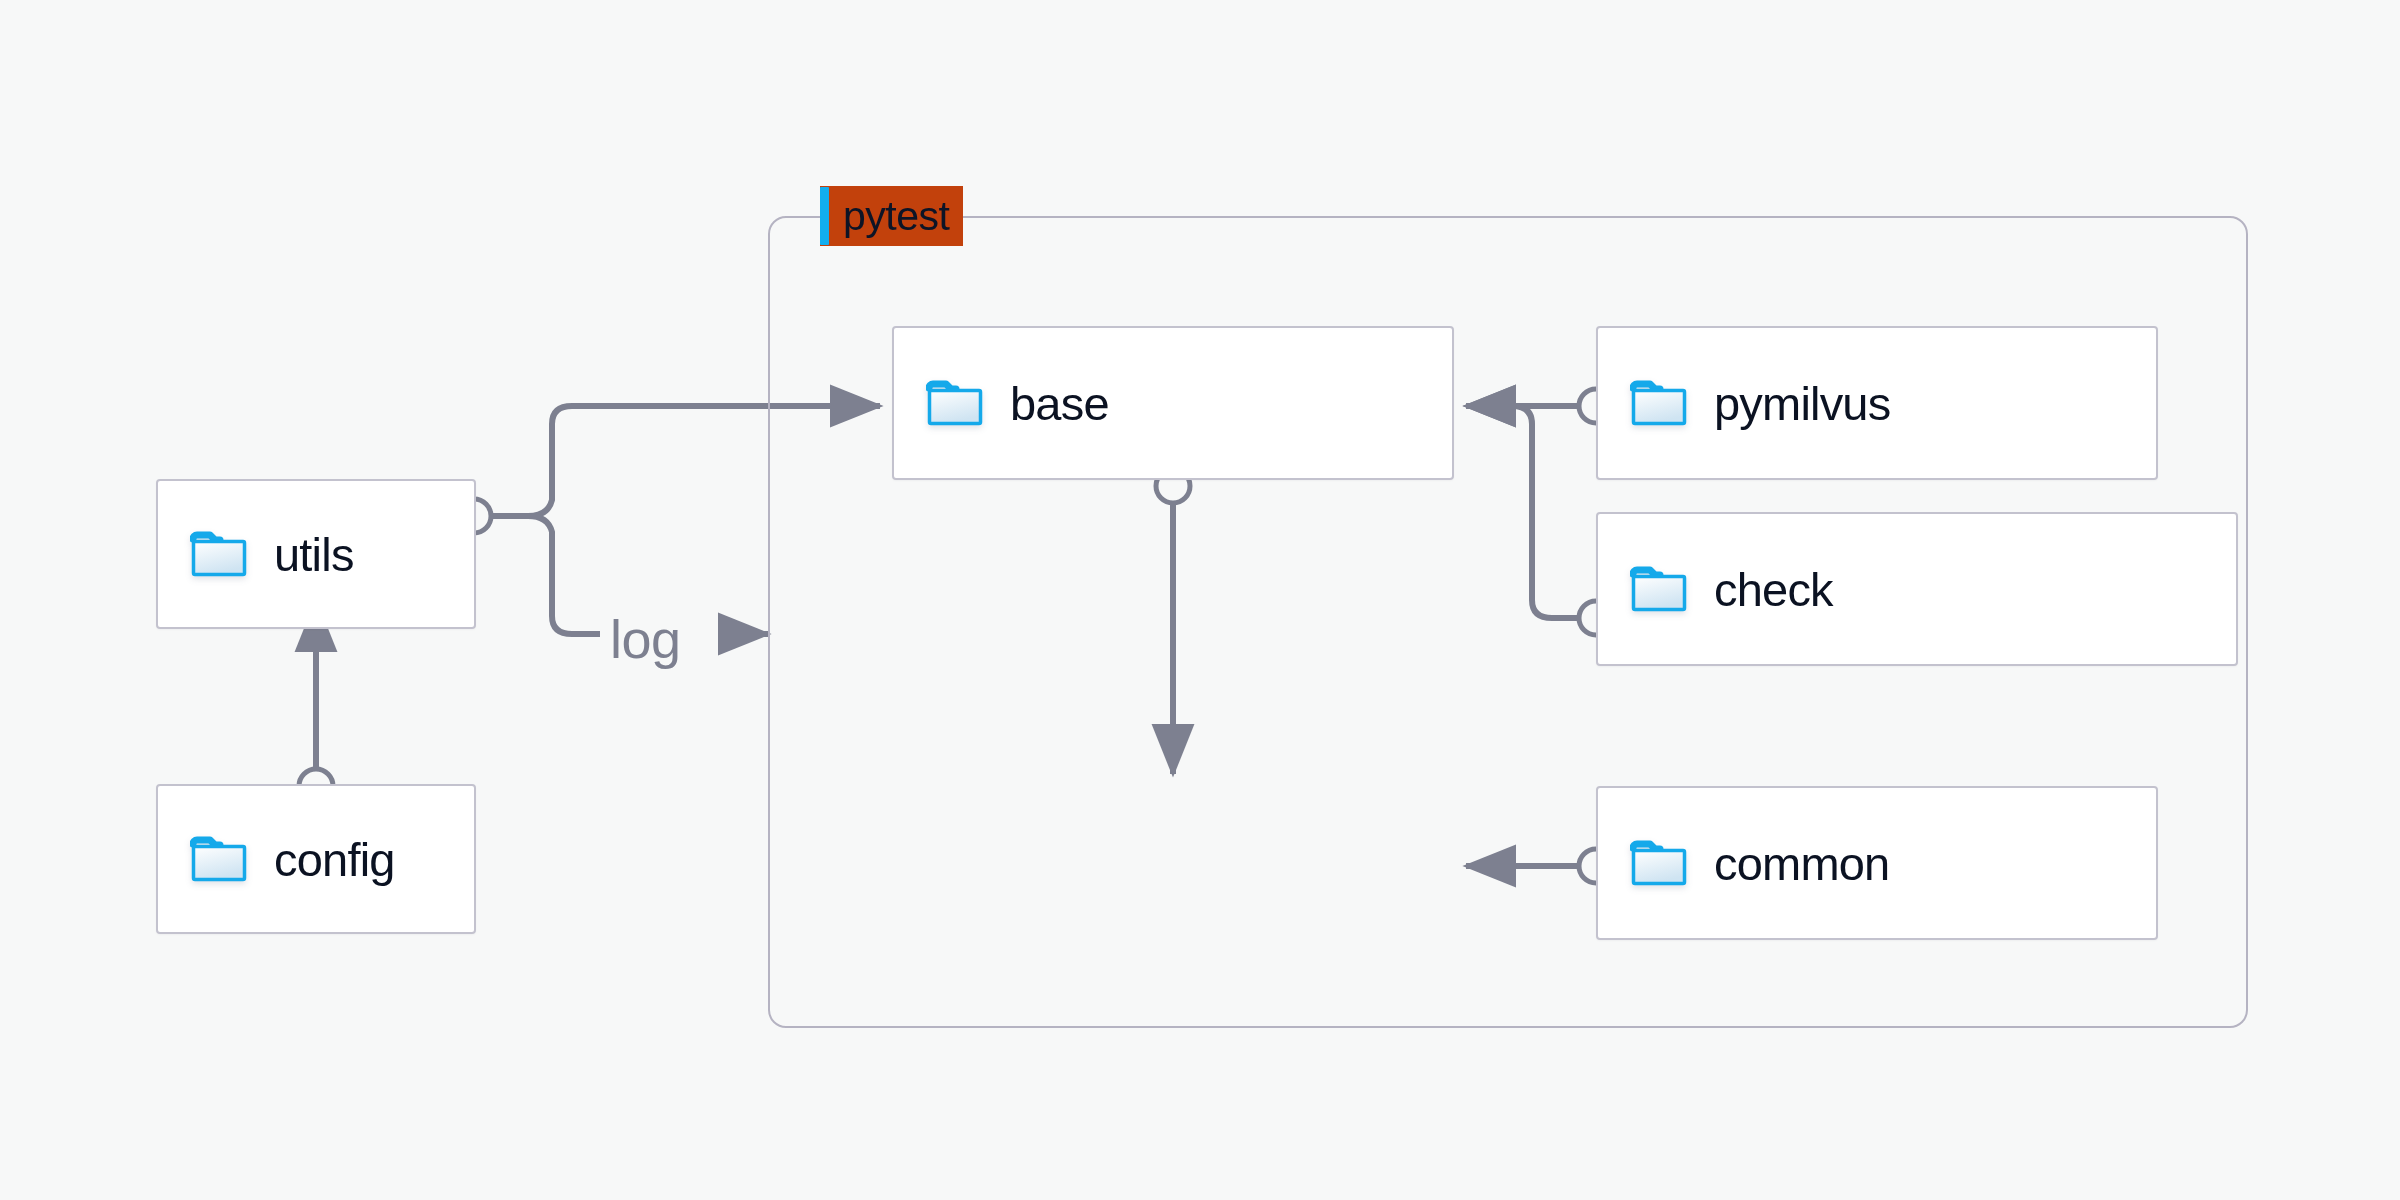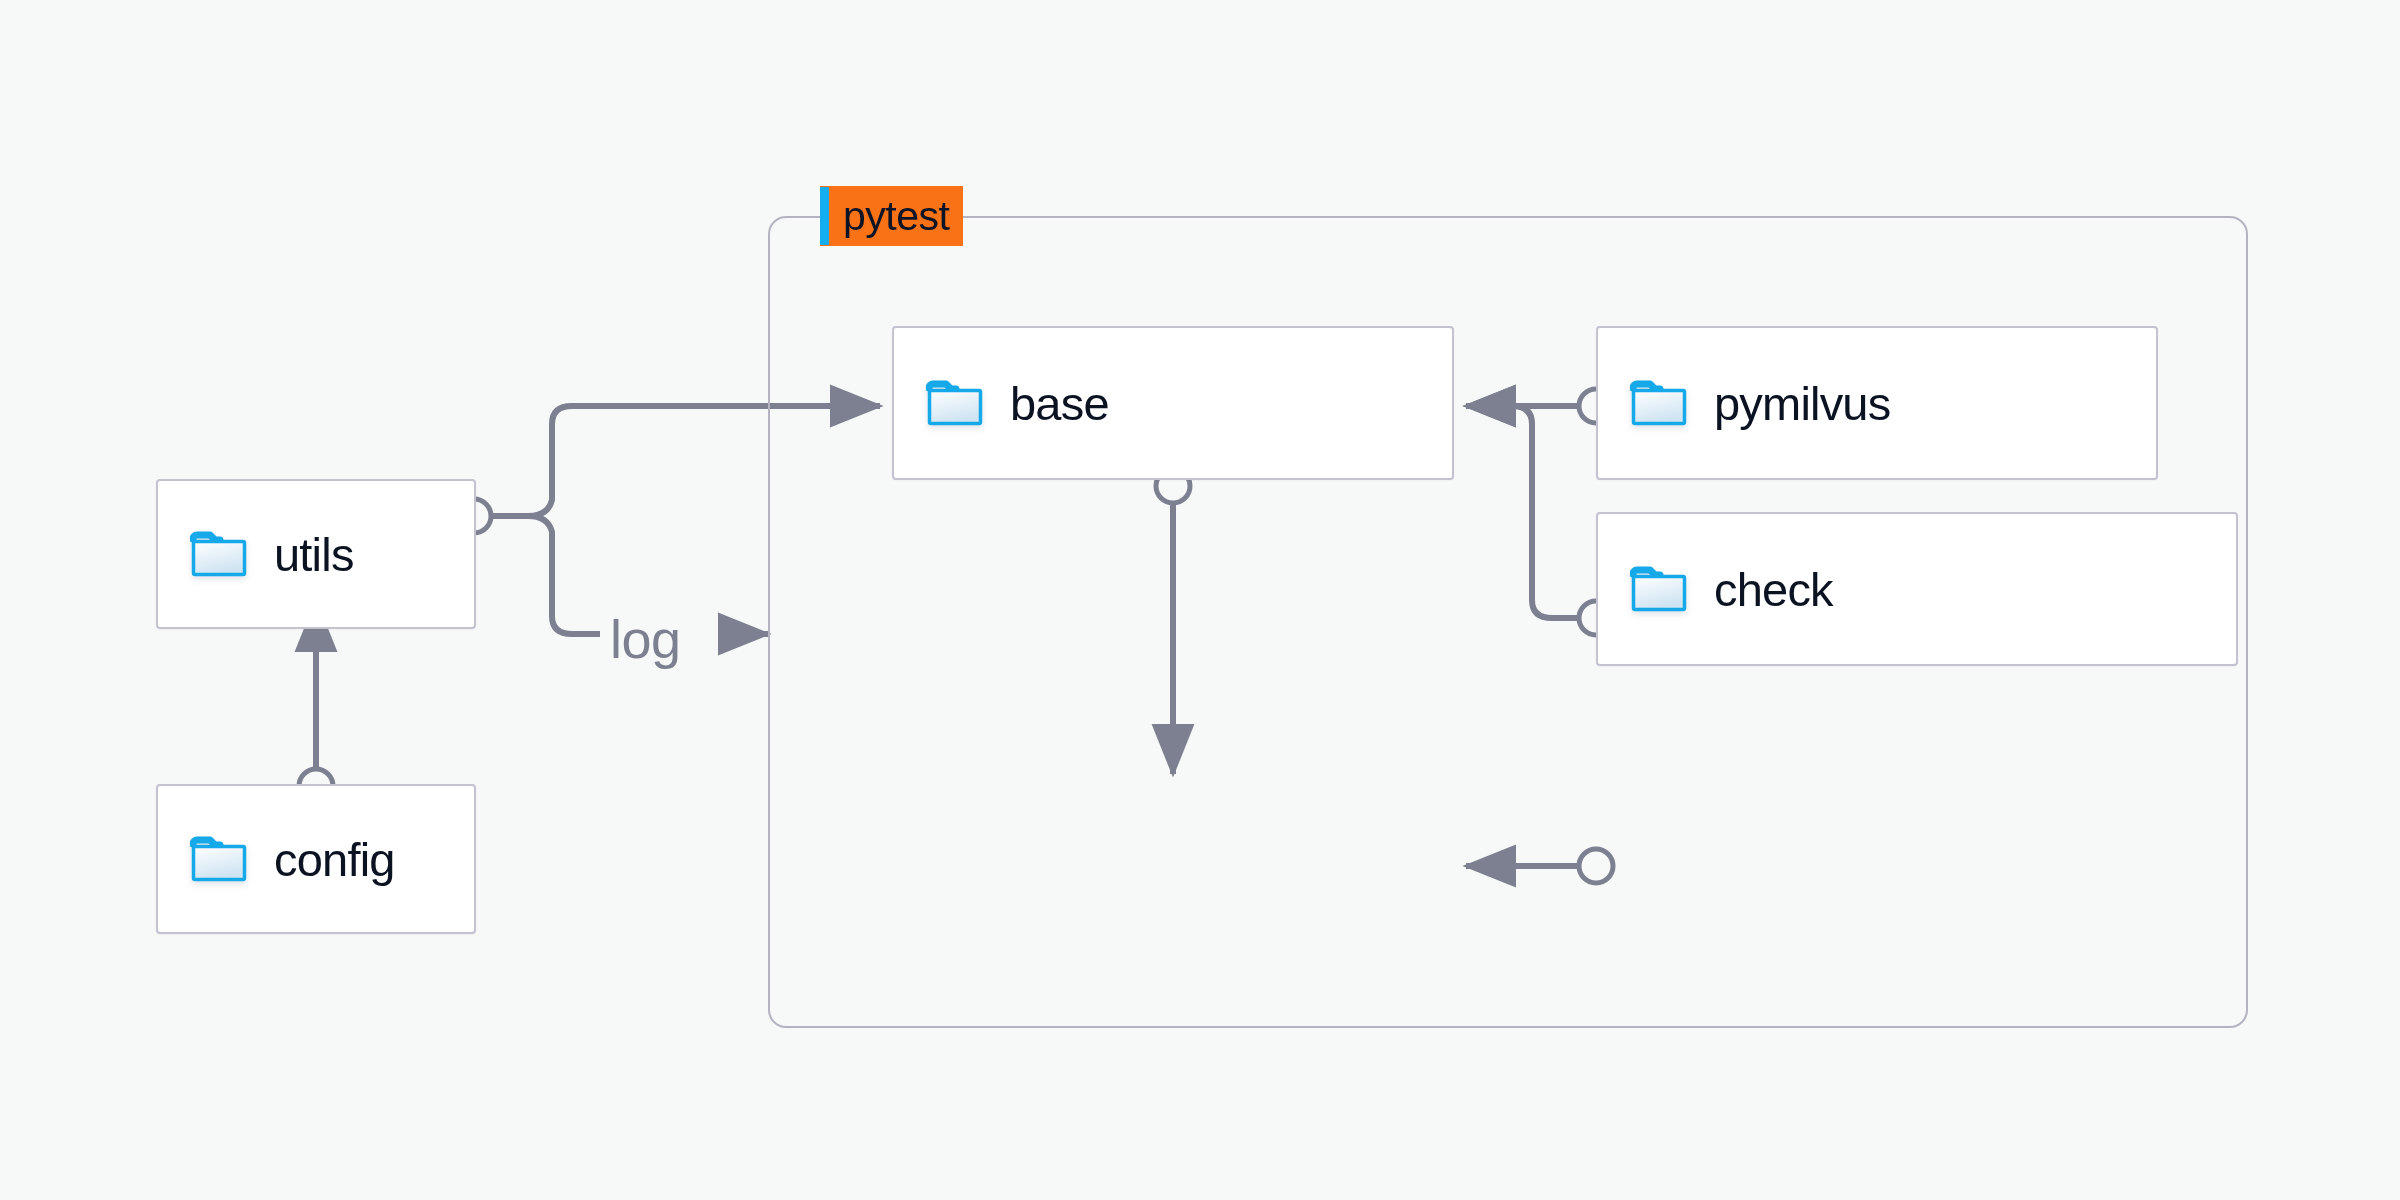--- a/index.html
+++ b/index.html
@@ -37,21 +37,21 @@
     border: 2px solid #b5b3c2;
     border-radius: 18px;
     background: transparent;
     box-sizing: border-box;
   }
   .group-label-wrap {
     position: absolute;
     display: flex;
     align-items: center;
     gap: 14px;
-    background: #f97316;
+    background: #c2410c;
     padding: 0 14px 0 0;
     height: 60px;
   }
   .group-bar {
     width: 9px;
     height: 58px;
     background: #12aeef;
     border-radius: 1px;
     flex: 0 0 auto;
   }
@@ -207,14 +207,23 @@
   <div class="node" style="left:1596px; top:512px; width:642px; height:154px;">
     <div class="node-inner">
       <svg class="folder-icon" viewBox="0 0 58 48">
         <path d="M3 9 a4 4 0 0 1 4-4 h13 l5 5 h5" fill="none" stroke="#15a9ea" stroke-width="7" stroke-linecap="round" stroke-linejoin="round"></path>
         <rect x="3.5" y="11.5" width="51" height="33" rx="1.5" fill="url(#folderBody)" stroke="#15a9ea" stroke-width="3.5"></rect>
       </svg>
       <span class="node-label">check</span>
     </div>
   </div>
 
+  <div class="node" style="left:1596px; top:786px; width:562px; height:154px;">
+    <div class="node-inner">
+      <svg class="folder-icon" viewBox="0 0 58 48">
+        <path d="M3 9 a4 4 0 0 1 4-4 h13 l5 5 h5" fill="none" stroke="#15a9ea" stroke-width="7" stroke-linecap="round" stroke-linejoin="round"></path>
+        <rect x="3.5" y="11.5" width="51" height="33" rx="1.5" fill="url(#folderBody)" stroke="#15a9ea" stroke-width="3.5"></rect>
+      </svg>
+      <span class="node-label">common</span>
+    </div>
+  </div>
 
 </div>
 
 </body></html>

